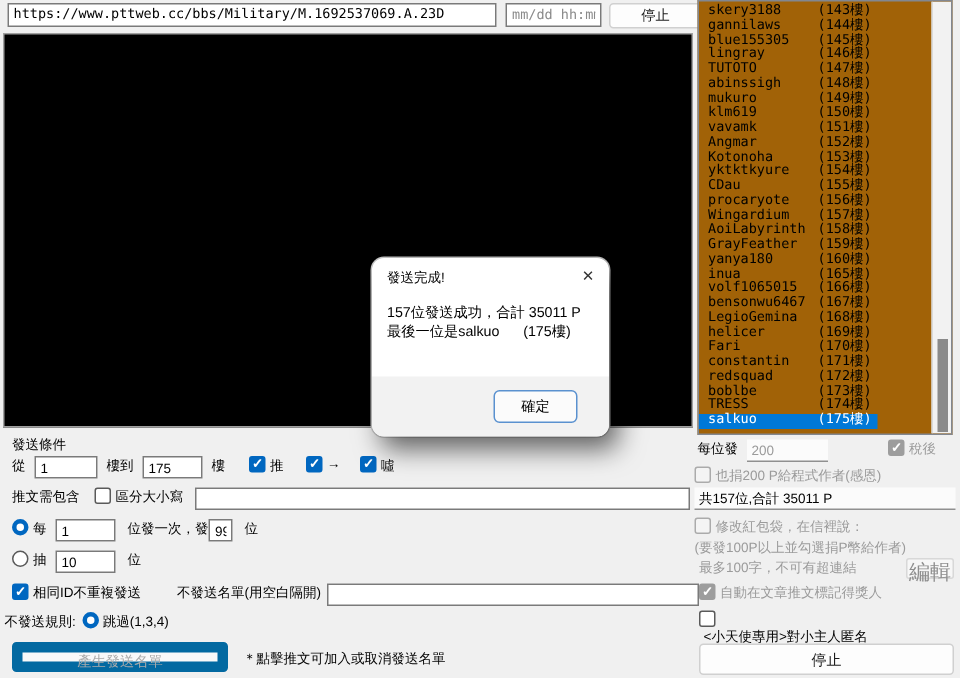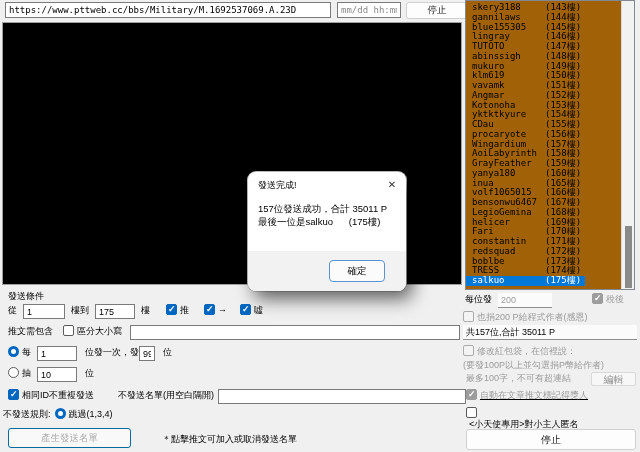--- a/index.html
+++ b/index.html
@@ -98,28 +98,28 @@
     font-size:9px; padding:0 3px; font-family:"Liberation Sans",sans-serif;
   }
   .flat {
     background:#fbfbfb; border:none; border-bottom:1px solid #909090;
     height:15px; font-size:9px; padding:0 3px; display:flex; align-items:center;
   }
   .gray { color:#9b9b9b; }
   .lbl { white-space:nowrap; }
 
   #gen-btn {
-    left:8px; top:428px; width:123px; height:20px;
-    background:#f9f9f9; border:1px solid #0369a1; border-radius:3px;
+    left:8px; top:428px; width:144px; height:20px;
+    background:#f9f9f9; border:7px solid #0369a1; border-radius:3px;
     color:#ababab; font-size:9.5px;
   }
   #stop-bottom { left:466px; top:429px; width:170px; height:21px; font-size:10px; }
   #edit-btn {
     background:#f7f7f7; border:1px solid #d8d8d8; border-radius:2px;
-    color:#8f8f8f; width:45px; height:14px; font-size:10px;
+    color:#8f8f8f; width:32px; height:14px; font-size:14px;
   }
 </style>
 </head>
 <body>
 
 <input class="tb-input abs" id="url-input" value="https://www.pttweb.cc/bbs/Military/M.1692537069.A.23D" style="">
 <input class="tb-input abs" id="dt-input" value="mm/dd hh:mm" style="">
 <div class="btn abs" id="stop-top">停止</div>
 
 <div class="abs" id="preview"></div>
@@ -245,21 +245,21 @@
   <span class="lbl gray" style="margin-left:3px;">修改紅包袋，在信裡說：</span>
 </div>
 
 <div class="abs lbl gray" style="left:463px; top:359px;">(要發100P以上並勾選捐P幣給作者)</div>
 
 <div class="row" style="left:466px; top:372px; height:14px; width:170px;">
   <span class="lbl gray">最多100字，不可有超連結</span>
   <button id="edit-btn" style="margin-left:auto;">編輯</button>
 </div>
 
-<div class="row" style="left:466px; top:389px; height:13px;text-decoration:underline;">
+<div class="row" style="left:466px; top:389px; height:13px;">
   <span class="cb dchecked"></span>
   <span class="lbl gray" style="margin-left:3px;">自動在文章推文標記得獎人</span>
 </div>
 
 <div class="row" style="left:466px; top:407px; height:13px;flex-direction:column;">
   <span class="cb"></span>
   <span class="lbl" style="margin-left:3px;">&lt;小天使專用&gt;對小主人匿名</span>
 </div>
 
 <button class="btn abs" id="stop-bottom">停止</button>

